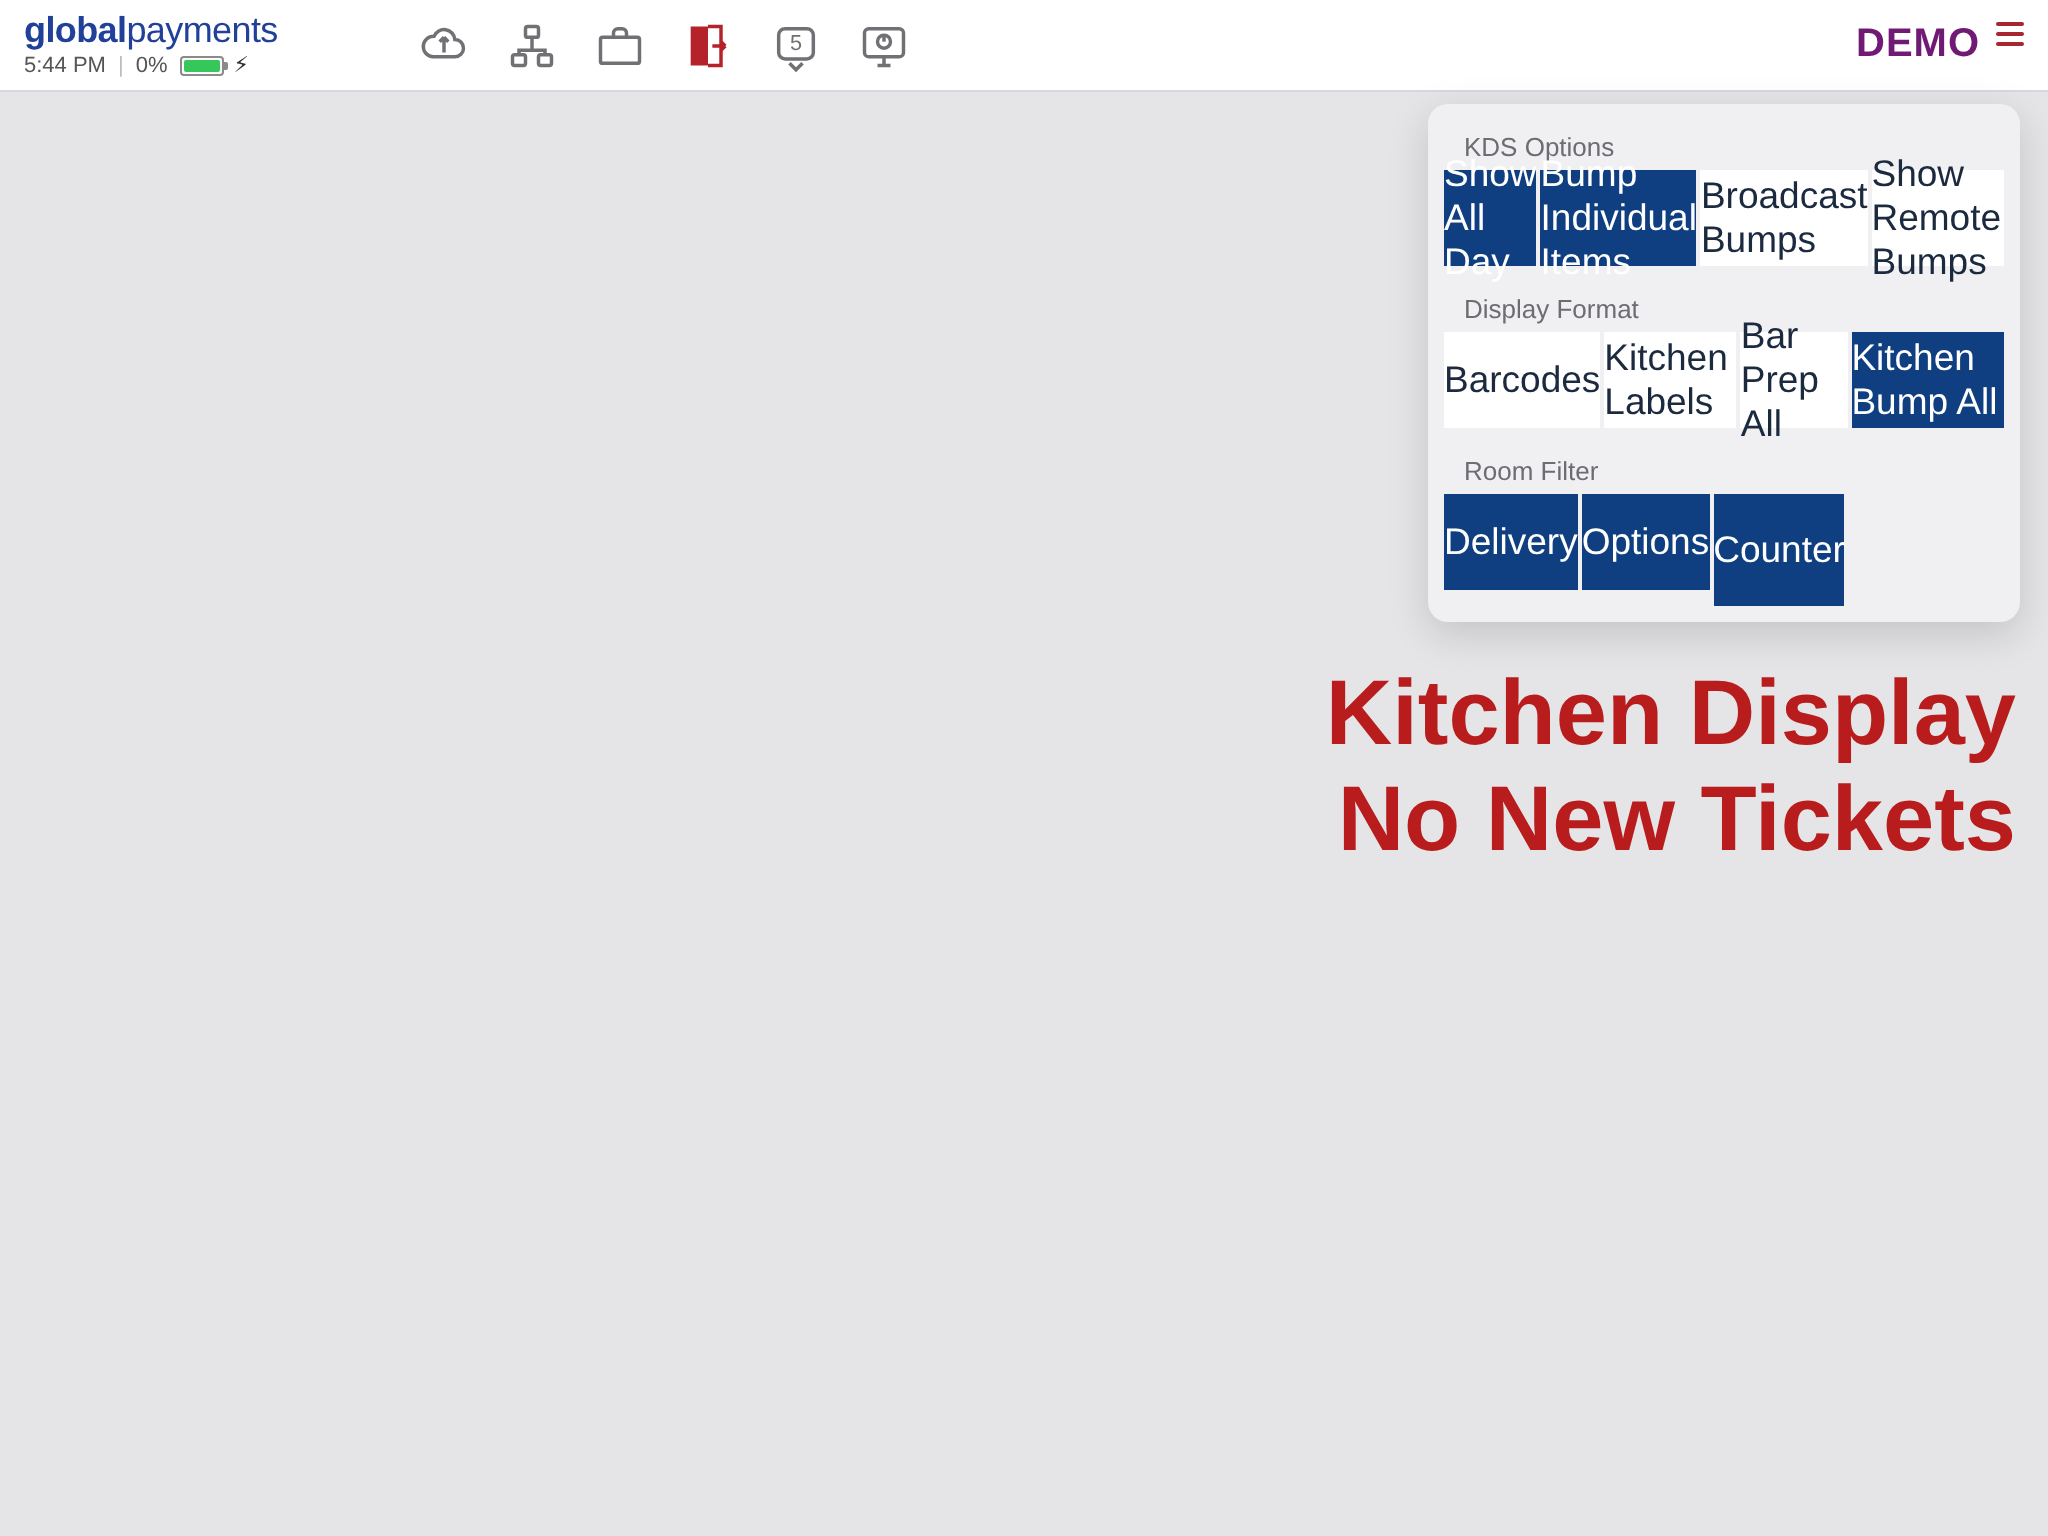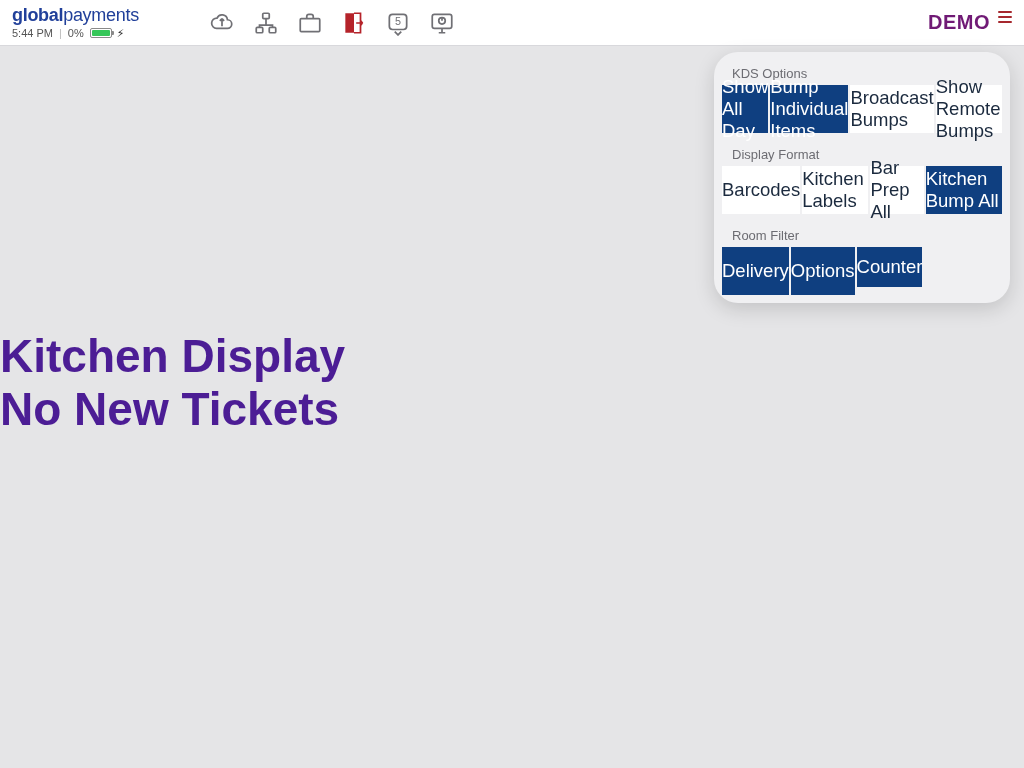--- a/index.html
+++ b/index.html
@@ -31,27 +31,27 @@
 
   .top-icons { display:flex; align-items:center; gap: 18px; margin-left: 70px; }
   .top-ico { width: 26px; height: 26px; stroke:#707075; stroke-width:1.6; fill:none; }
   .top-ico.red { stroke:#b5232a; fill:#b5232a; }
 
   .demo { margin-left:auto; display:flex; align-items:flex-start; gap:8px; color:#701a75; font-weight:700; font-size:20px; letter-spacing:0.5px; }
   .hamburger { display:inline-flex; flex-direction:column; gap:3px; cursor:pointer; }
   .hamburger span { width:14px; height:2px; background:#a6282e; border-radius:1px; }
 
   .main-text {
-    position:absolute; left:0; right:0; top:330px; text-align:left;
-    color:#4c1d95; font-size:46px; font-weight:600; line-height:1.15;
+    position:absolute; left:0; right:16px; top:330px; text-align:right;
+    color:#b91c1c; font-size:46px; font-weight:600; line-height:1.15;
   }
 
   .menu-panel {
     position:absolute; top:52px; right:14px; width:296px;
-    background:#f0f0f2; border-radius:24px;
+    background:#f0f0f2; border-radius:10px;
     box-shadow: 0 6px 20px rgba(0,0,0,0.15);
     padding: 8px 4px 0 4px;
     max-height: 690px;
     overflow: hidden;
   }
   .panel-arrow {
     position:absolute; top:-8px; right:20px;
     width:0; height:0;
     border-left:10px solid transparent;
     border-right:10px solid transparent;
@@ -59,21 +59,21 @@
   }
   .section-label { font-size:13px; color:#6c6c72; padding:6px 14px 4px; }
   .menu-list { display:flex; gap:2px; padding: 0 4px; margin-bottom: 8px; }
   .menu-item {
     height:48px; display:flex; align-items:center; justify-content:center;
     font-size:18.5px; border-radius:0;
     cursor:pointer; user-select:none;
   }
   .menu-item.on { background:#0f3f80; color:#fff; }
   .menu-item.off { background:#ffffff; color:#1b2a3e; }
-  .menu-list.room .menu-item:last-child { height:40px; }
+  .menu-list.room .menu-item:last-child { height:56px; }
 </style>
 </head>
 <body>
 
 <div class="topbar">
   <div class="brand-block">
     <div class="brand">
       <span class="bold">global</span><span>payments</span>
     </div>
     <div class="status-row">

